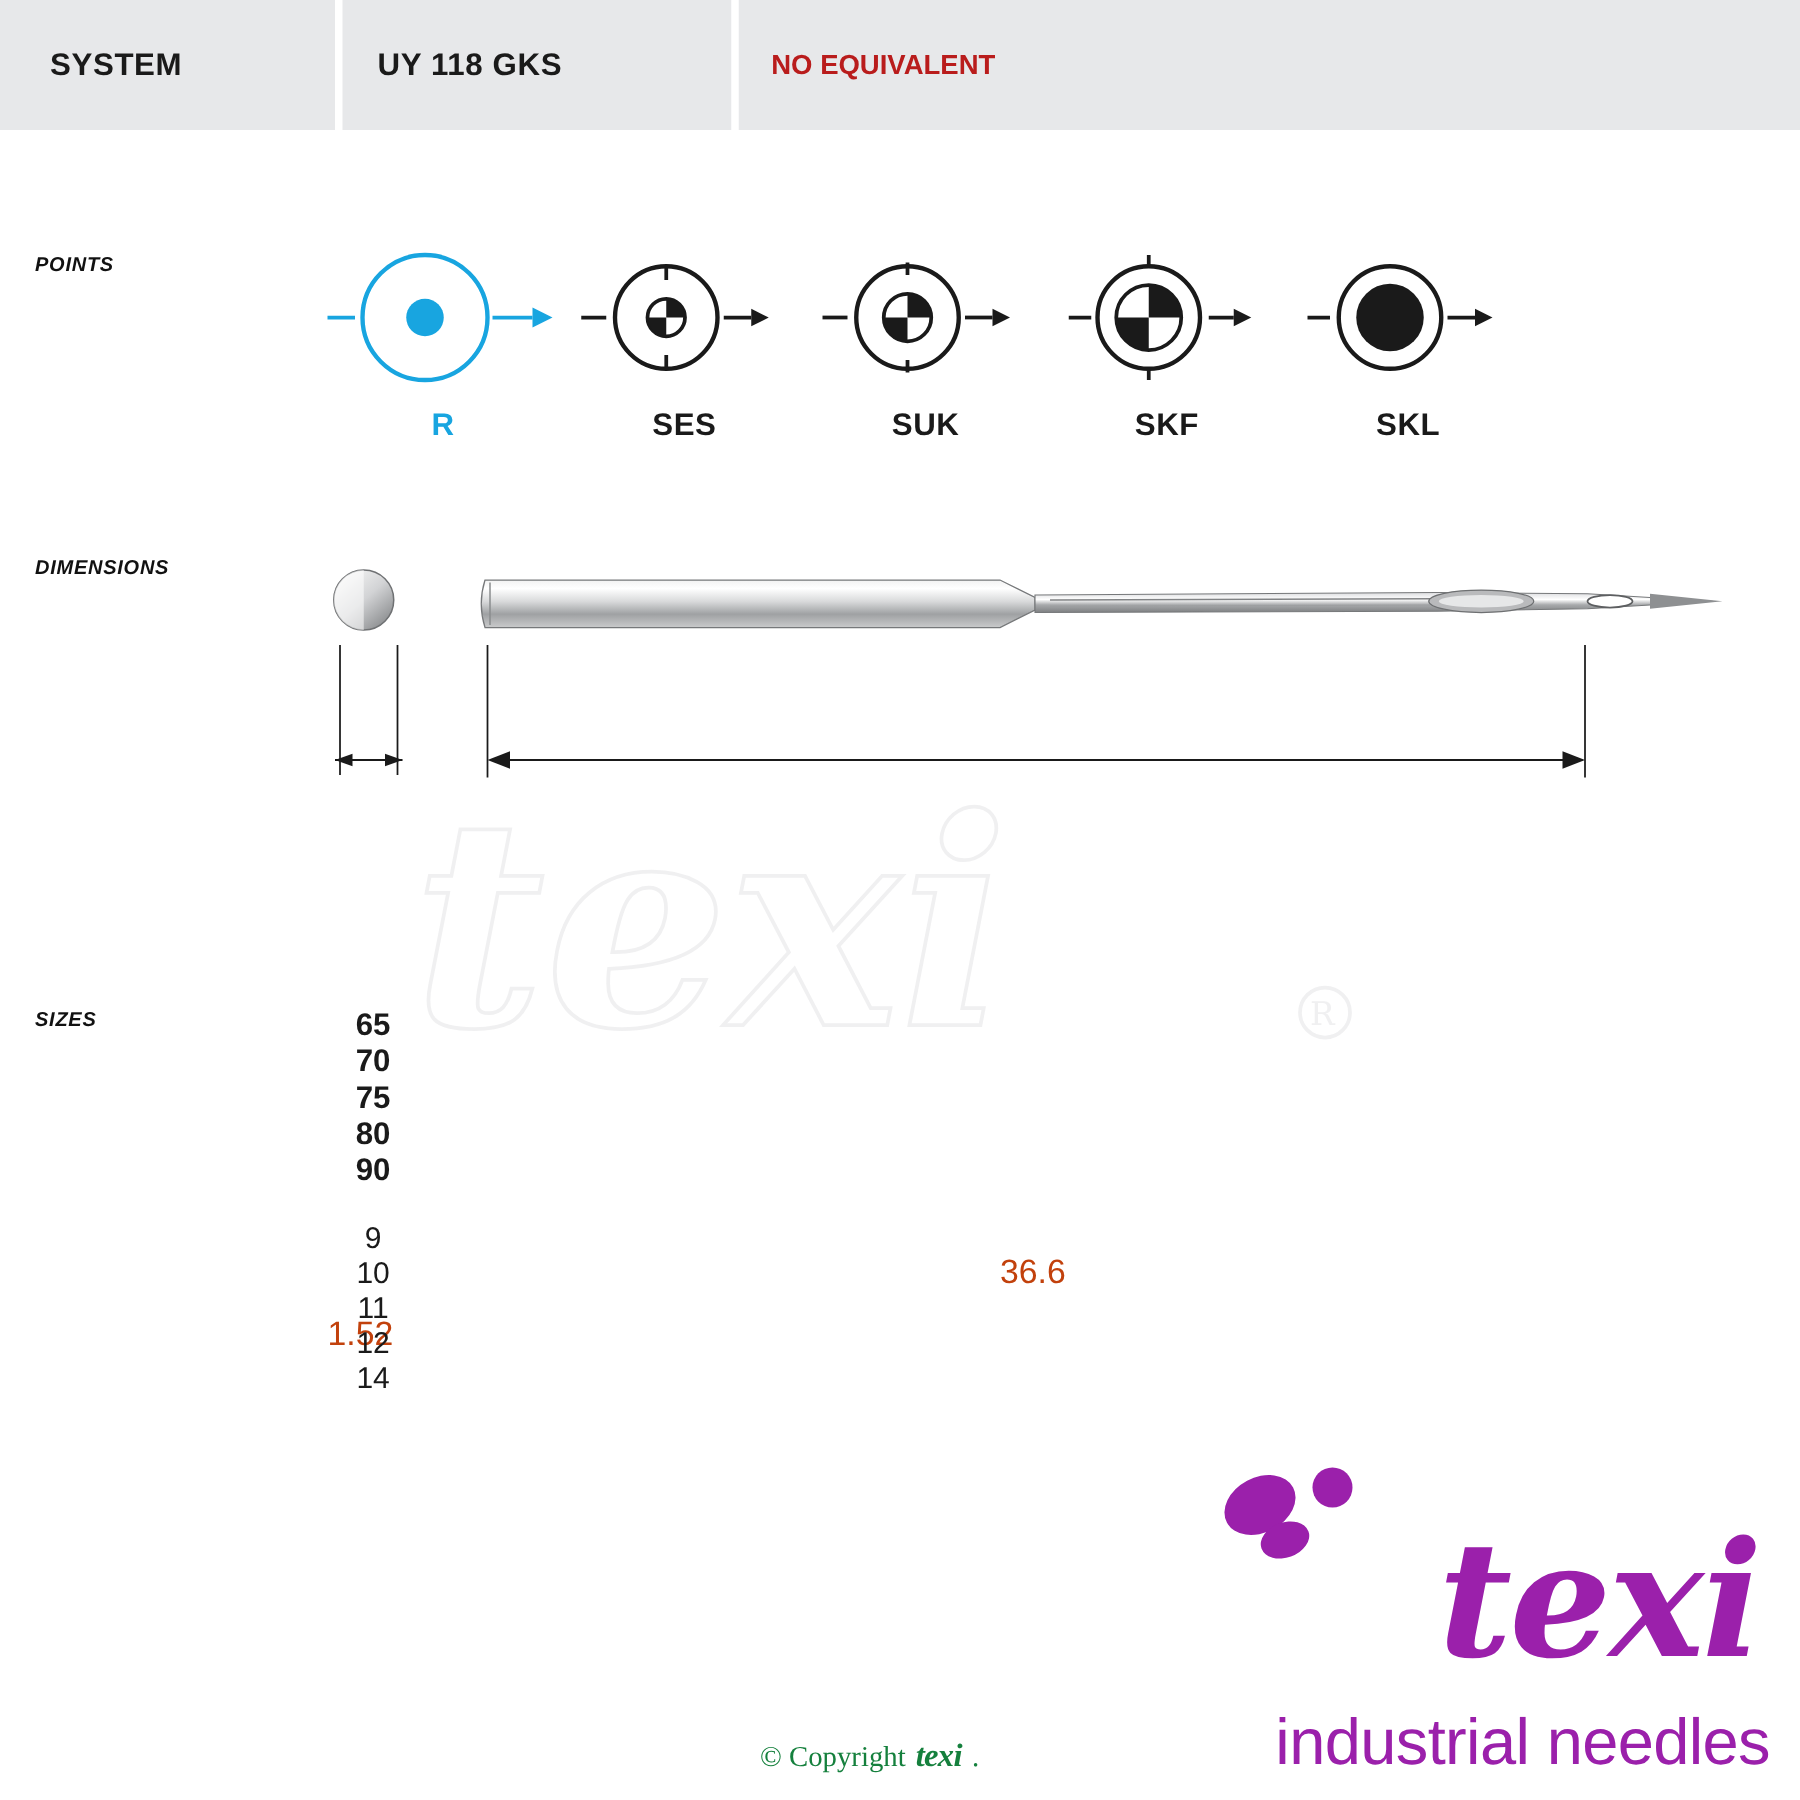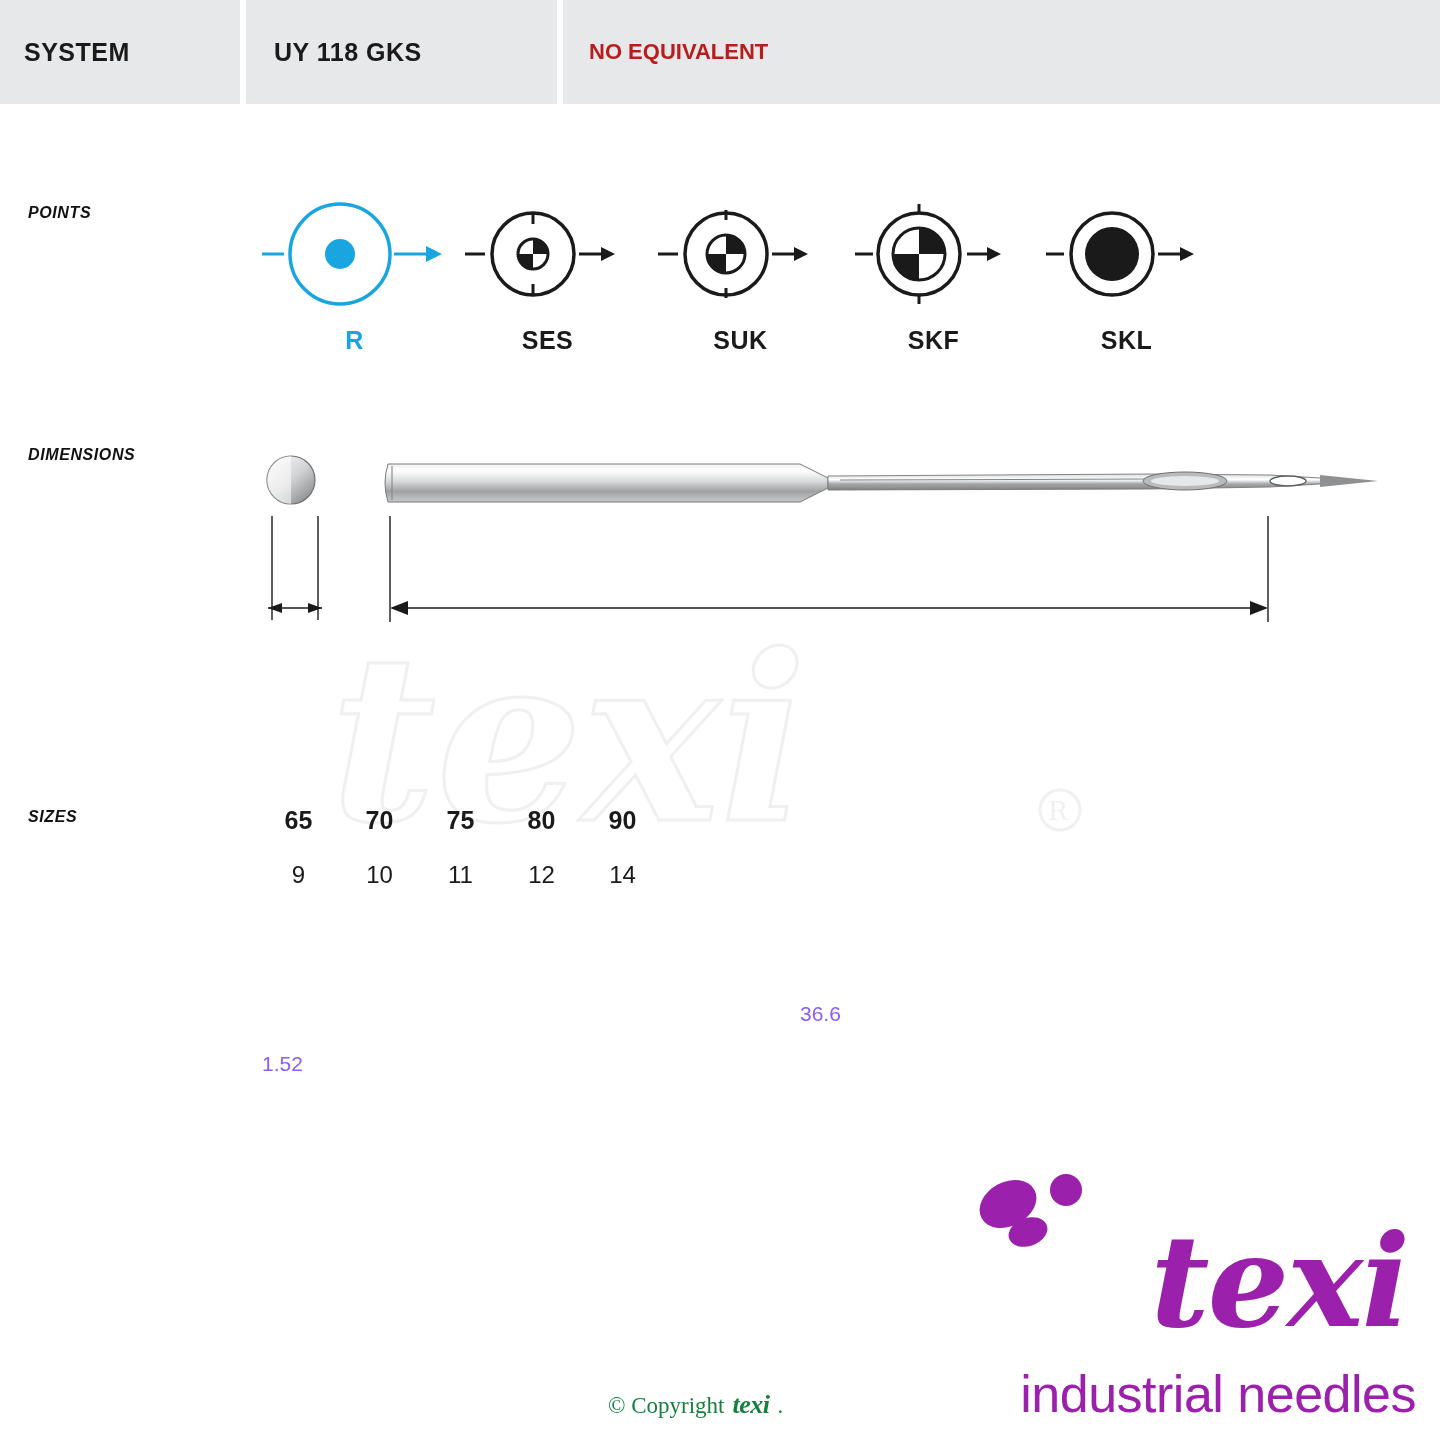--- a/index.html
+++ b/index.html
@@ -23,22 +23,22 @@
     height: 104px;
     width: 100%;
   }
   .header-cell {
     background: #e7e8ea;
     display: flex;
     align-items: center;
     box-sizing: border-box;
   }
   .cell-system {
-    width: 240px;
-    padding-left: 24px;
+    width: 268px;
+    padding-left: 40px;
   }
   .cell-name {
     width: 311px;
     padding-left: 28px;
   }
   .cell-equiv {
     flex: 1;
     padding-left: 26px;
   }
   .lbl-system {
@@ -98,22 +98,22 @@
   
   .dim-area {
     position: absolute;
     top: 430px;
     left: 0;
     width: 1440px;
     height: 300px;
   }
   .dim-value {
     position: absolute;
-    font-size: 21px;
-    color: #8b5cf6;
+    font-size: 27px;
+    color: #c2410c;
     font-family: "Liberation Sans", sans-serif;
   }
   #dim-length-label {
     left: 800px;
     top: 572px;
   }
   #dim-diameter-label {
     left: 262px;
     top: 622px;
   }
@@ -130,20 +130,21 @@
   }
 
   
   .sizes-block {
     position: absolute;
     top: 806px;
     left: 258px;
   }
   .sizes-row {
     display: flex;
+    flex-direction: column;
   }
   .size-cell {
     width: 81px;
     text-align: center;
   }
   .size-nm {
     font-weight: bold;
     font-size: 25px;
   }
   .size-in {

